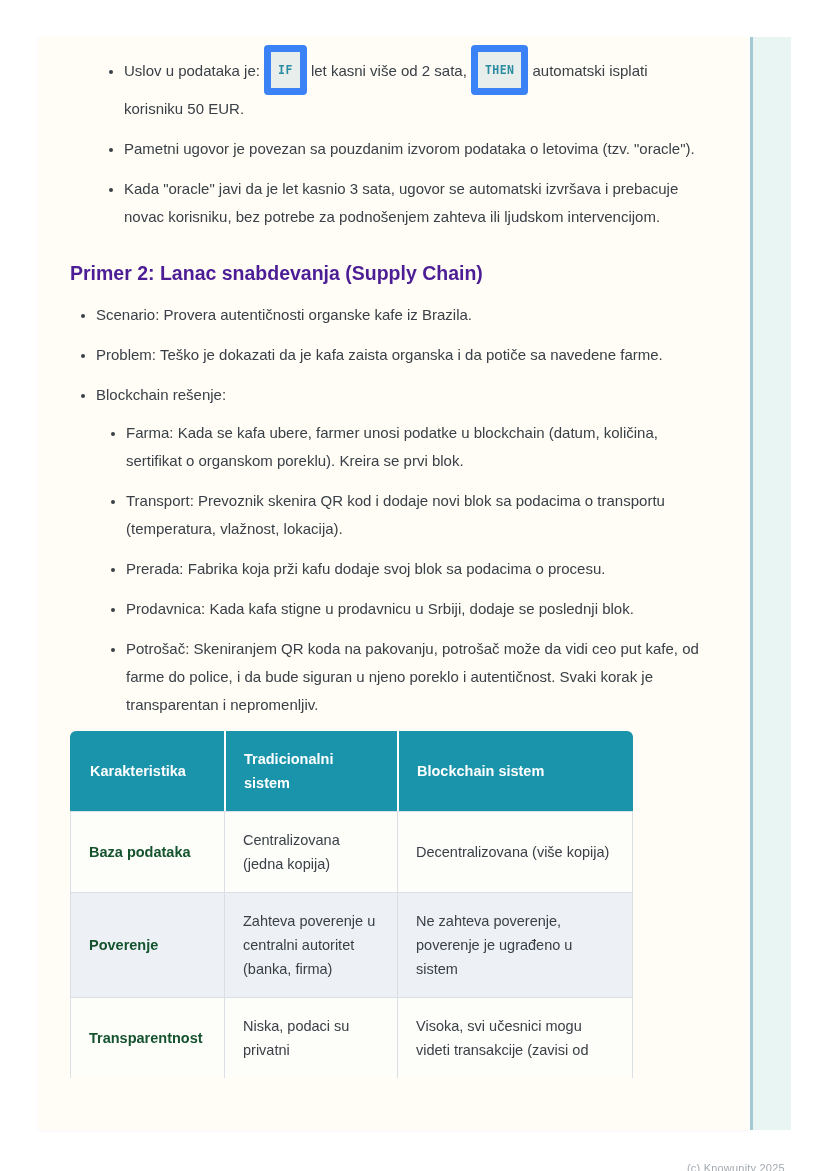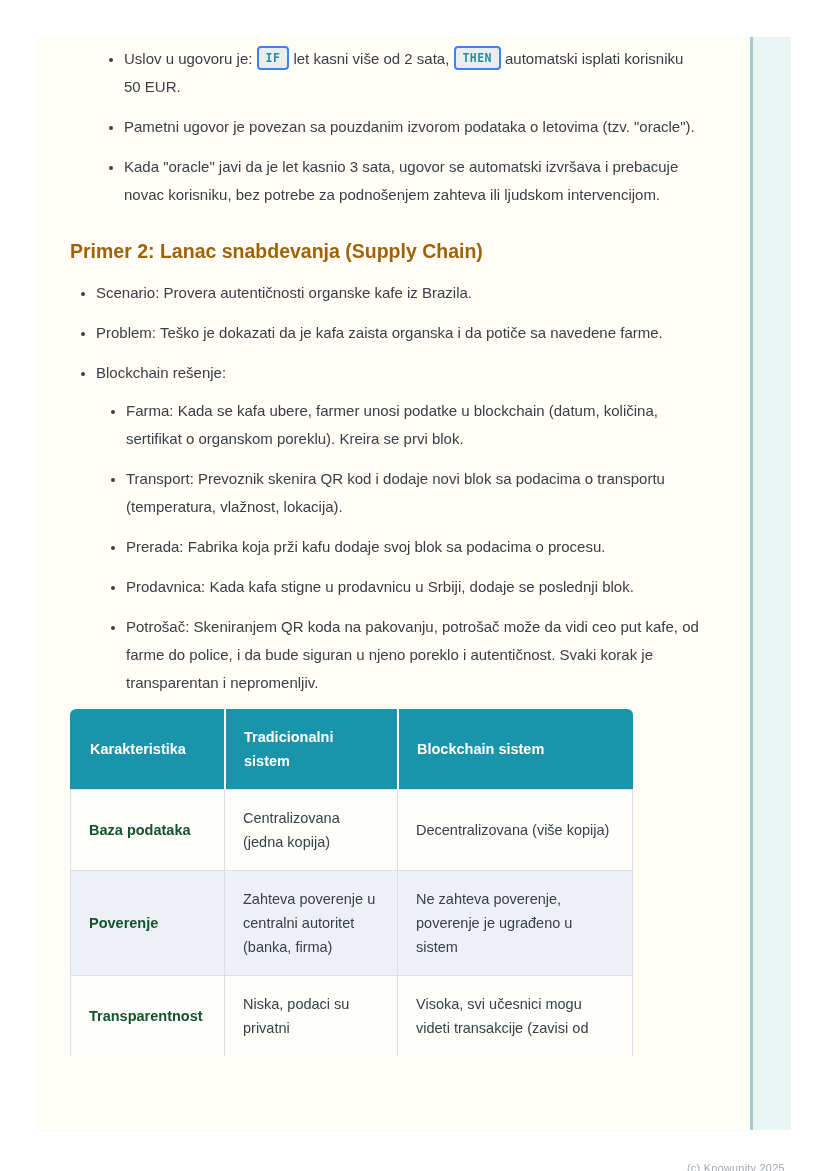--- a/index.html
+++ b/index.html
@@ -8,26 +8,26 @@
   .paper{position:absolute;left:38px;top:37px;width:710px;height:1093px;box-sizing:border-box;
          background:#fffdf6;overflow:hidden;padding:6px 48px 0 32px;
          color:#3a4047;font-size:15px;line-height:28px;box-shadow:0 1px 3px rgba(0,0,0,0.04);}
   ul.doc-list{list-style:disc;margin:0;padding:0 0 0 26px;}
   ul.doc-list>li{margin:0 0 12px;}
   ul.doc-list li::marker{color:#3a4047;font-size:0.85em;}
   ul.indented{margin-left:28px;margin-top:2px;}
   ul.nested-list{list-style:disc;margin:10px 0 0;padding:0 0 0 30px;}
   ul.nested-list>li{margin:0 0 12px;}
   ul.nested-list li::marker{color:#3a4047;font-size:0.85em;}
-  h2.section-heading{color:#a16207;font-size:19.5px;line-height:24px;font-weight:700;margin:30px 0 16px;}
+  h2.section-heading{color:#4c1d95;font-size:19.5px;line-height:24px;font-weight:700;margin:30px 0 16px;}
   p.lead{margin:0 0 16px;}
   .b{font-weight:400;}
-  .code-badge{display:inline-block;background:#e7eeec;border:2px solid #3b82f6;border-radius:4px;
+  .code-badge{display:inline-block;background:#e7eeec;border:7px solid #3b82f6;border-radius:4px;
               color:#2b8ba0;font-family:"DejaVu Sans Mono",monospace;font-size:11.5px;font-weight:700;
-              letter-spacing:0.4px;line-height:16px;padding:2px 7px;vertical-align:2px;text-transform:uppercase;}
+              letter-spacing:0.4px;line-height:16px;padding:10px 7px;vertical-align:2px;text-transform:uppercase;}
   table.compare{border-collapse:separate;border-spacing:0;width:563px;margin-top:10px;
                 font-size:14.5px;line-height:24px;table-layout:fixed;}
   table.compare th{background:#1a94ab;color:#ffffff;font-weight:700;text-align:left;
                    padding:16px 18px;vertical-align:middle;}
   table.compare th+th{border-left:2px solid #fdfefe;}
   table.compare th:first-child{border-top-left-radius:6px;padding-left:20px;}
   table.compare th:last-child{border-top-right-radius:6px;}
   table.compare td{background:#fdfdfa;padding:16px 18px;vertical-align:middle;
                    border-top:1px solid #dadfe5;}
   table.compare td+td{border-left:1px solid #dadfe5;}
@@ -39,21 +39,21 @@
   .watermark{position:absolute;left:687px;top:1161px;font-size:11px;line-height:14px;
              color:#a3a9b0;letter-spacing:0.2px;z-index:5;}
 </style>
 </head>
 <body>
 
 <div class="viewport">
   <div class="paper">
 
     <ul class="doc-list indented">
-        <li><span>Uslov u ugovoru je: </span><span class="code-badge">IF</span><span> let kasni više od 2 sata, </span><span class="code-badge">THEN</span><span> automatski isplati korisniku 50 EUR.</span></li>
+        <li><span>Uslov u podataka je: </span><span class="code-badge">IF</span><span> let kasni više od 2 sata, </span><span class="code-badge">THEN</span><span> automatski isplati korisniku 50 EUR.</span></li>
         <li><span>Pametni ugovor je povezan sa pouzdanim izvorom podataka o letovima (tzv. "oracle").</span></li>
         <li><span>Kada "oracle" javi da je let kasnio 3 sata, ugovor se automatski izvršava i prebacuje novac korisniku, bez potrebe za podnošenjem zahteva ili ljudskom intervencijom.</span></li>
       </ul>
 
     <h2 class="section-heading">Primer 2: Lanac snabdevanja (Supply Chain)</h2>
 
 
     <ul class="doc-list">
         <li><span class="b">Scenario:</span><span> Provera autentičnosti organske kafe iz Brazila.</span></li>
         <li><span class="b">Problem:</span><span> Teško je dokazati da je kafa zaista organska i da potiče sa navedene farme.</span></li>

